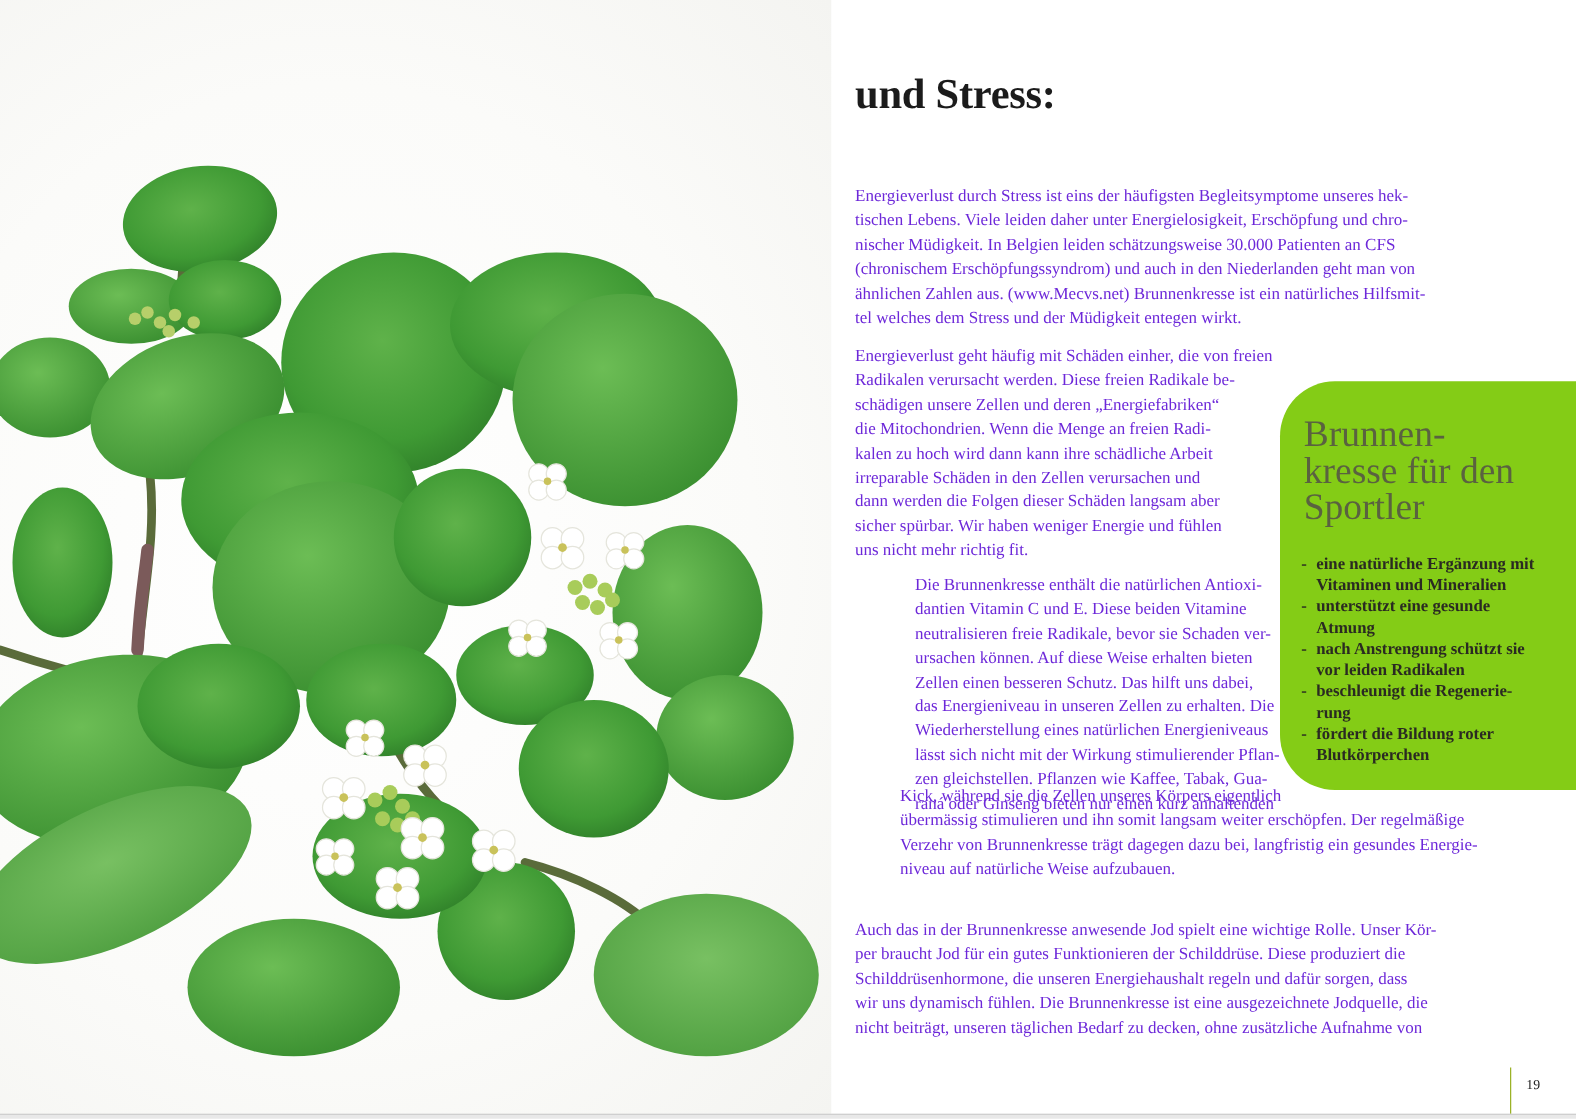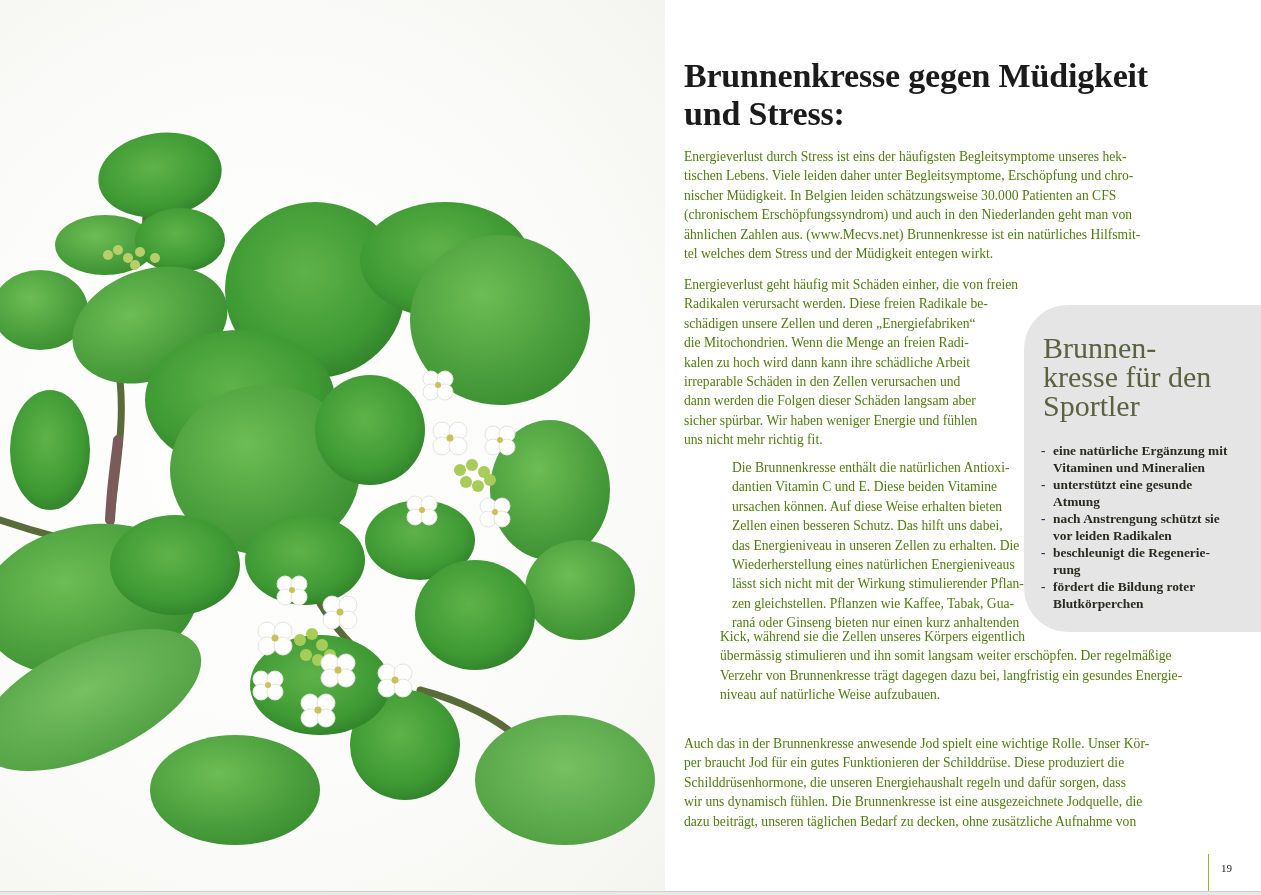--- a/index.html
+++ b/index.html
@@ -17,32 +17,32 @@
     .photo svg { position: absolute; left: 0; top: 0; }
     .headline {
       position: absolute; left: 684px; top: 57px; width: 520px; margin: 0;
       font-family: "Liberation Serif", "DejaVu Serif", serif;
       font-weight: bold; font-size: 34px; line-height: 38px; color: #1b1b1b;
       letter-spacing: -0.2px;
     }
     .body-text {
       position: absolute; left: 684px; margin: 0;
       font-family: "Liberation Serif", "DejaVu Serif", serif;
-      font-size: 13.6px; line-height: 19.4px; color: #4d7c0f;
+      font-size: 13.6px; line-height: 19.4px; color: #6d28d9;
       text-align: justify; hyphens: manual;
     }
     .p1 { top: 147px; width: 497px; }
     .p2 { top: 275px; width: 360px; }
     .p3 { top: 458px; width: 320px; margin-left: 48px; }
     .p3b { top: 627px; width: 497px; margin-left: 36px; }
     .p4 { top: 734px; width: 497px; }
     .line { display: block; white-space: nowrap; }
     .sidebar {
       position: absolute; left: 1024px; top: 305px; width: 237px; height: 327px;
-      background: #e5e5e5;
+      background: #84cc16;
       border-top-left-radius: 44px; border-bottom-left-radius: 44px;
     }
     .sidebar-title {
       position: absolute; left: 19px; top: 28px; margin: 0;
       font-family: "Liberation Serif", "DejaVu Serif", serif;
       font-weight: normal; font-size: 30px; line-height: 29px; color: #5a6240;
     }
     .sidebar-list {
       position: absolute; left: 17px; top: 137px; margin: 0; padding: 0; list-style: none;
       font-family: "Liberation Serif", "DejaVu Serif", serif;
@@ -233,27 +233,26 @@
           <circle cx="275" cy="638" r="3.5"></circle>
           <circle cx="338" cy="670" r="3.5"></circle>
         <circle cx="395" cy="680" r="3.5"></circle>
           <circle cx="268" cy="685" r="3"></circle>
           <circle cx="318" cy="710" r="3.5"></circle>
       </g>
     </svg>
   </div>
 
   <h1 class="headline">
-    <span class="line">Brunnenkresse gegen Müdigkeit</span>
     <span class="line">und Stress:</span>
   </h1>
 
   <p class="body-text p1">
     <span class="line">Energieverlust durch Stress ist eins der häufigsten Begleitsymptome unseres hek-</span>
-    <span class="line">tischen Lebens. Viele leiden daher unter Begleitsymptome, Erschöpfung und chro-</span>
+    <span class="line">tischen Lebens. Viele leiden daher unter Energielosigkeit, Erschöpfung und chro-</span>
     <span class="line">nischer Müdigkeit. In Belgien leiden schätzungsweise 30.000 Patienten an CFS</span>
     <span class="line">(chronischem Erschöpfungssyndrom) und auch in den Niederlanden geht man von</span>
     <span class="line">ähnlichen Zahlen aus. (www.Mecvs.net) Brunnenkresse ist ein natürliches Hilfsmit-</span>
     <span class="line">tel welches dem Stress und der Müdigkeit entegen wirkt.</span>
   </p>
 
   <p class="body-text p2">
     <span class="line">Energieverlust geht häufig mit Schäden einher, die von freien</span>
     <span class="line">Radikalen verursacht werden. Diese freien Radikale be-</span>
     <span class="line">schädigen unsere Zellen und deren „Energiefabriken“</span>
@@ -261,20 +260,21 @@
     <span class="line">kalen zu hoch wird dann kann ihre schädliche Arbeit</span>
     <span class="line">irreparable Schäden in den Zellen verursachen und</span>
     <span class="line">dann werden die Folgen dieser Schäden langsam aber</span>
     <span class="line">sicher spürbar. Wir haben weniger Energie und fühlen</span>
     <span class="line">uns nicht mehr richtig fit.</span>
   </p>
 
   <p class="body-text p3">
     <span class="line">Die Brunnenkresse enthält die natürlichen Antioxi-</span>
     <span class="line">dantien Vitamin C und E. Diese beiden Vitamine</span>
+    <span class="line">neutralisieren freie Radikale, bevor sie Schaden ver-</span>
     <span class="line">ursachen können. Auf diese Weise erhalten bieten</span>
     <span class="line">Zellen einen besseren Schutz. Das hilft uns dabei,</span>
     <span class="line">das Energieniveau in unseren Zellen zu erhalten. Die</span>
     <span class="line">Wiederherstellung eines natürlichen Energieniveaus</span>
     <span class="line">lässt sich nicht mit der Wirkung stimulierender Pflan-</span>
     <span class="line">zen gleichstellen. Pflanzen wie Kaffee, Tabak, Gua-</span>
     <span class="line">raná oder Ginseng bieten nur einen kurz anhaltenden</span>
   </p>
 
   <p class="body-text p3b">
@@ -282,21 +282,21 @@
     <span class="line">übermässig stimulieren und ihn somit langsam weiter erschöpfen. Der regelmäßige</span>
     <span class="line">Verzehr von Brunnenkresse trägt dagegen dazu bei, langfristig ein gesundes Energie-</span>
     <span class="line">niveau auf natürliche Weise aufzubauen.</span>
   </p>
 
   <p class="body-text p4">
     <span class="line">Auch das in der Brunnenkresse anwesende Jod spielt eine wichtige Rolle. Unser Kör-</span>
     <span class="line">per braucht Jod für ein gutes Funktionieren der Schilddrüse. Diese produziert die</span>
     <span class="line">Schilddrüsenhormone, die unseren Energiehaushalt regeln und dafür sorgen, dass</span>
     <span class="line">wir uns dynamisch fühlen. Die Brunnenkresse ist eine ausgezeichnete Jodquelle, die</span>
-    <span class="line">dazu beiträgt, unseren täglichen Bedarf zu decken, ohne zusätzliche Aufnahme von</span>
+    <span class="line">nicht beiträgt, unseren täglichen Bedarf zu decken, ohne zusätzliche Aufnahme von</span>
   </p>
 
   <aside class="sidebar">
     <h2 class="sidebar-title">
       <span class="line">Brunnen-</span>
       <span class="line">kresse für den</span>
       <span class="line">Sportler</span>
     </h2>
     <ul class="sidebar-list">
       <li>

